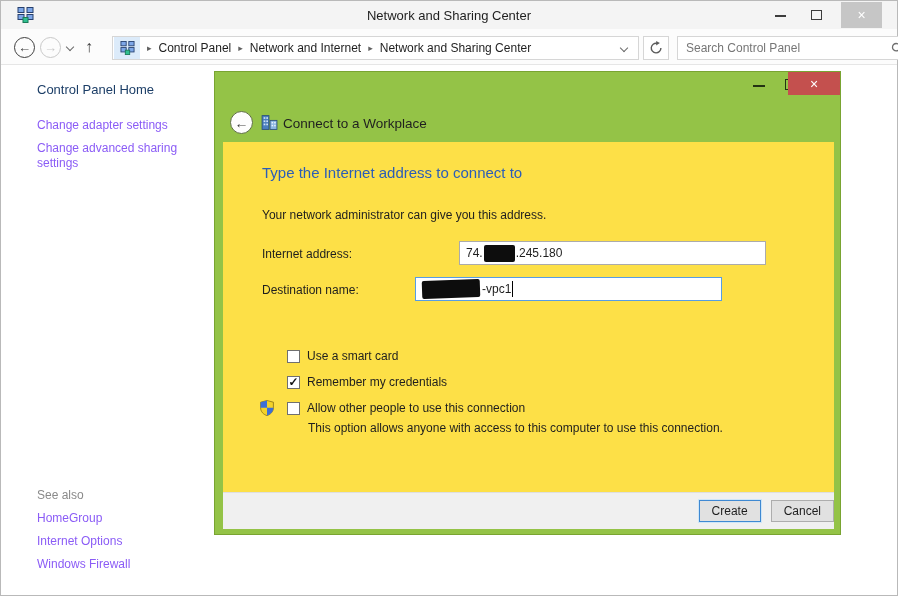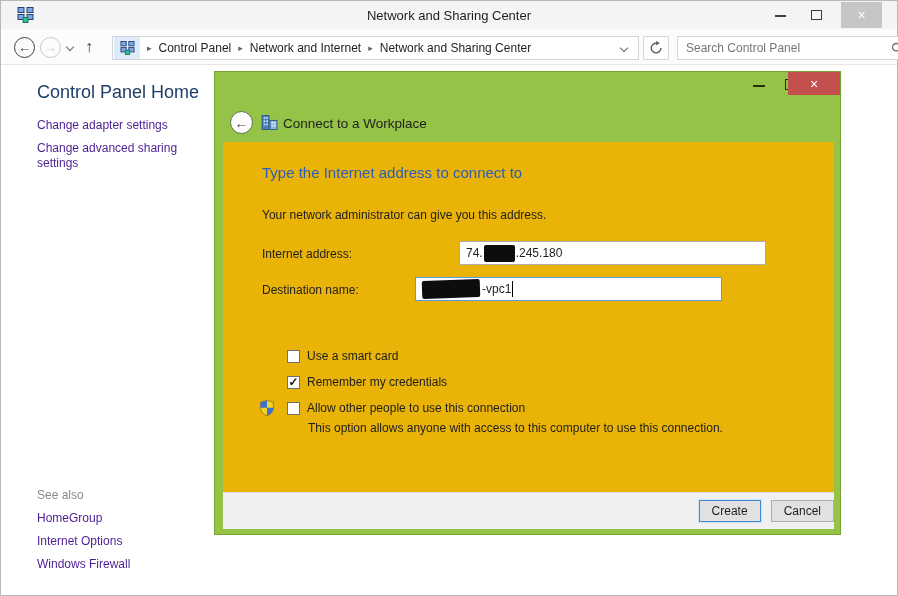--- a/index.html
+++ b/index.html
@@ -29,38 +29,38 @@
   .crumb-item { color:#1e1e1e; white-space:nowrap; }
   .crumb-spacer { flex:1; }
   .crumb-endchev { margin-right:11px; }
   .refreshbox { position:absolute; left:642px; top:35px; width:26px; height:24px; border:1px solid #d6d6d6; background:#fff; display:flex; align-items:center; justify-content:center; }
   .searchbox { position:absolute; left:676px; top:35px; width:236px; height:24px; border:1px solid #d6d6d6; background:#fff; display:flex; align-items:center; }
   .searchbox input { flex:1; border:none; outline:none; font-family:"Liberation Sans",sans-serif; font-size:12px; color:#444; padding:0 4px 0 8px; background:transparent; }
   .searchbox input::placeholder { color:#767676; }
   .searchbox .mag { margin-right:8px; display:flex; }
 
   
-  .sidebar-home { position:absolute; left:36px; top:81px; color:#1c3e67; font-size:18px; cursor:pointer; }
-  .side-link { position:absolute; left:36px; color:#4c1d95; font-size:12px; cursor:pointer; }
+  .sidebar-home { position:absolute; left:36px; top:81px; color:#1c3e67; font-size:13px; cursor:pointer; }
+  .side-link { position:absolute; left:36px; color:#8b5cf6; font-size:12px; cursor:pointer; }
   .lnk-adapter { top:117px; }
   .lnk-sharing { top:140px; width:150px; line-height:15px; }
   .see-also { position:absolute; left:36px; top:487px; color:#8a8a8a; font-size:12px; }
   .lnk-homegroup { top:510px; }
   .lnk-inetopt { top:533px; }
   .lnk-firewall { top:556px; }
 
   
   .dialog { position:absolute; left:213px; top:70px; width:627px; height:464px; background:#94c347; border:1px solid #79a431; }
   .dlg-min { position:absolute; left:538px; top:13px; width:12px; height:2px; background:#233312; }
   .dlg-max { position:absolute; left:570px; top:7px; width:12px; height:11px; border:1.5px solid #233312; }
   .dlg-close { position:absolute; left:573px; top:0px; width:52px; height:23px; background:#c4504e; color:#fff; font-size:14px; display:flex; align-items:center; justify-content:center; }
   .dlg-back { position:absolute; left:15px; top:39px; width:23px; height:23px; border-radius:50%; background:#fdfdfd; border:1px solid #5f6f45; color:#3f3f3f; font-size:14px; display:flex; align-items:center; justify-content:center; }
   .dlg-appicon { position:absolute; left:46px; top:42px; }
   .dlg-title { position:absolute; left:68px; top:44px; font-size:13.5px; color:#1f1f1f; }
-  .dlg-body { position:absolute; left:8px; top:70px; width:611px; height:387px; background:#eab308; }
+  .dlg-body { position:absolute; left:8px; top:70px; width:611px; height:387px; background:#fde047; }
   .dlg-heading { position:absolute; left:39px; top:22px; font-size:15px; color:#2b5db8; }
   .dlg-sub { position:absolute; left:39px; top:66px; color:#1e1e1e; }
   .fld-label1 { position:absolute; left:39px; top:105px; }
   .fld-label2 { position:absolute; left:39px; top:141px; }
   .fld-input { position:absolute; left:192px; width:307px; height:24px; background:#fff; border:1px solid #ababab; display:flex; align-items:center; padding:0 6px; }
   .fld-input1 { top:99px;margin-left:44px; }
   .fld-input2 { top:135px; border:1px solid #569de5; }
   .redact { display:inline-block; background:#0d0d0d; border-radius:2px; }
   .redact1 { width:31px; height:17px; margin:0 1px; }
   .redact2 { width:58px; height:18px; margin-right:2px; transform:rotate(-2deg); }

